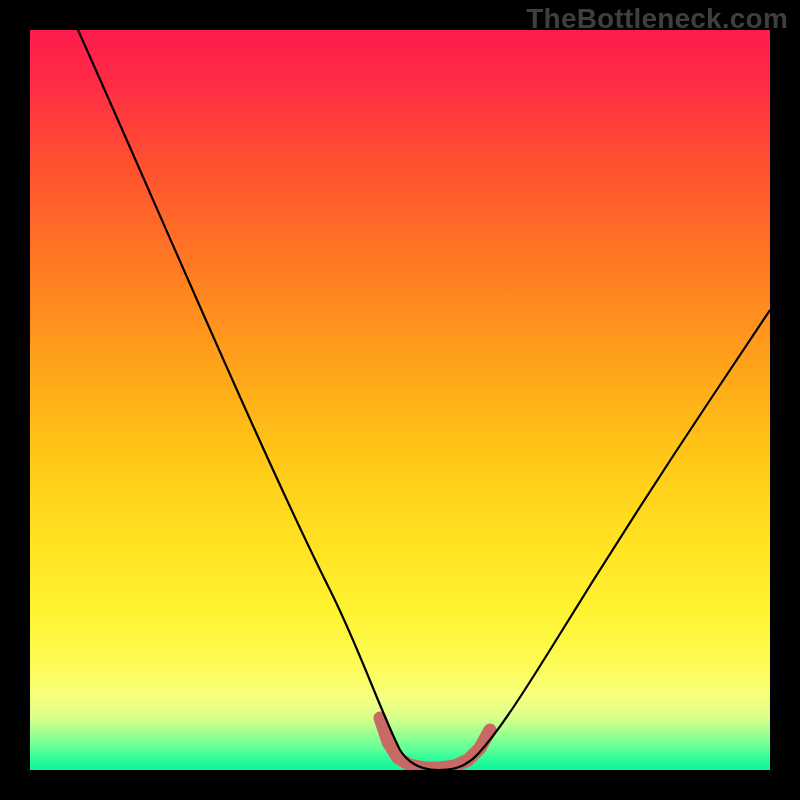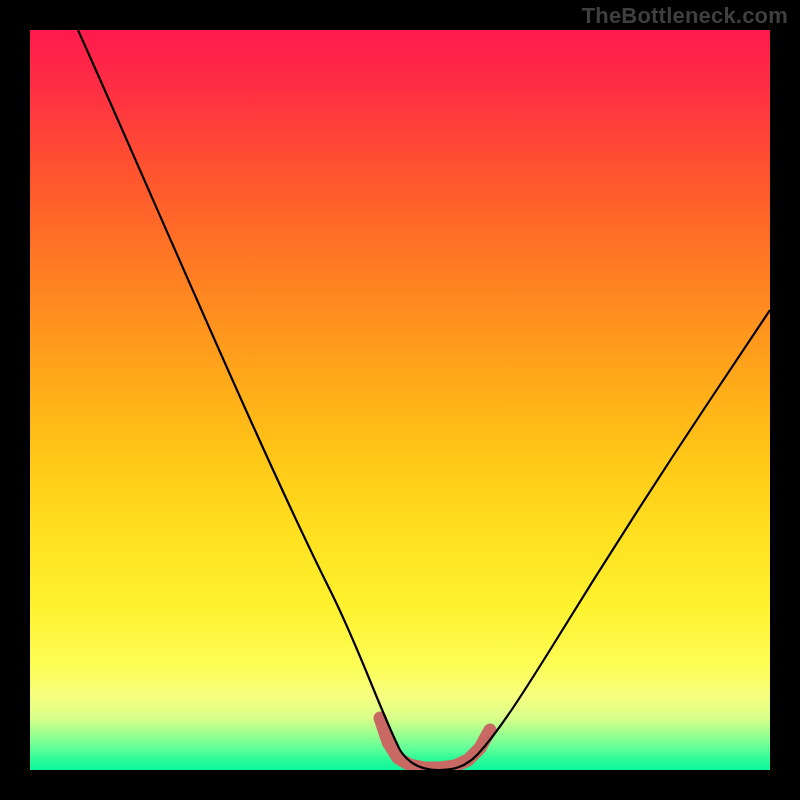--- a/index.html
+++ b/index.html
@@ -15,21 +15,21 @@
     position: relative;
     width: 800px;
     height: 800px;
     background: #000;
   }
   .watermark {
     position: absolute;
     top: 3px;
     right: 12px;
     color: #3f3f3f;
-    font-size: 22px;
+    font-size: 28px;
     font-weight: 600;
     letter-spacing: 0.2px;
     z-index: 10;
   }
   .plot {
     position: absolute;
     left: 30px;
     top: 30px;
     width: 740px;
     height: 740px;

